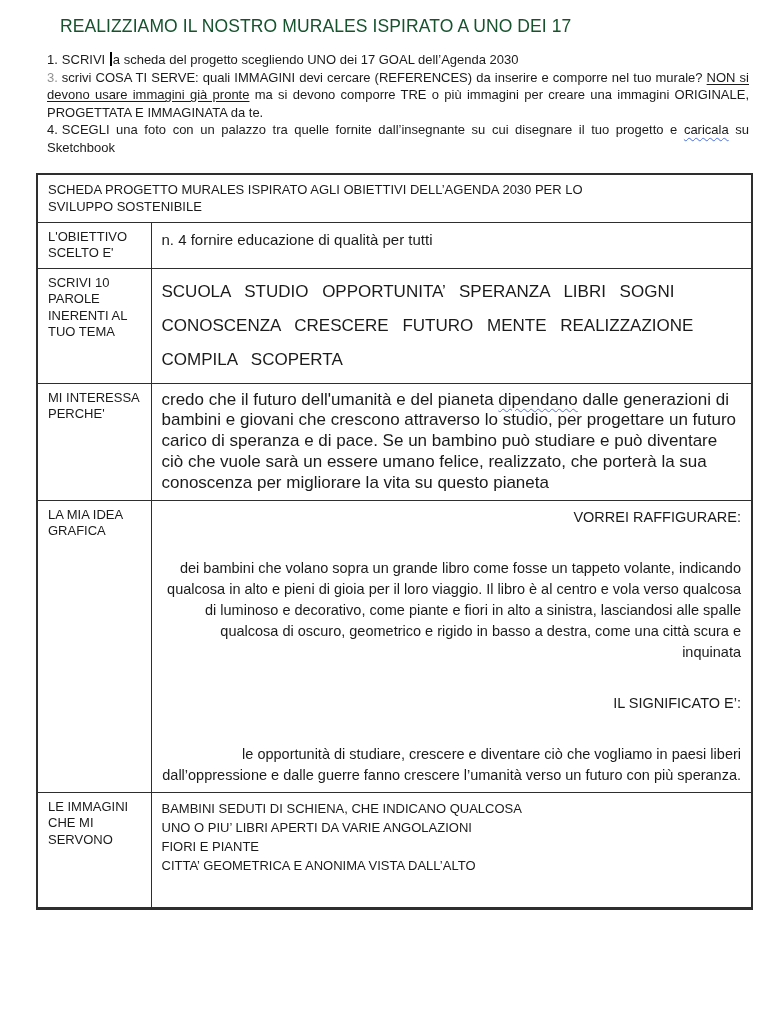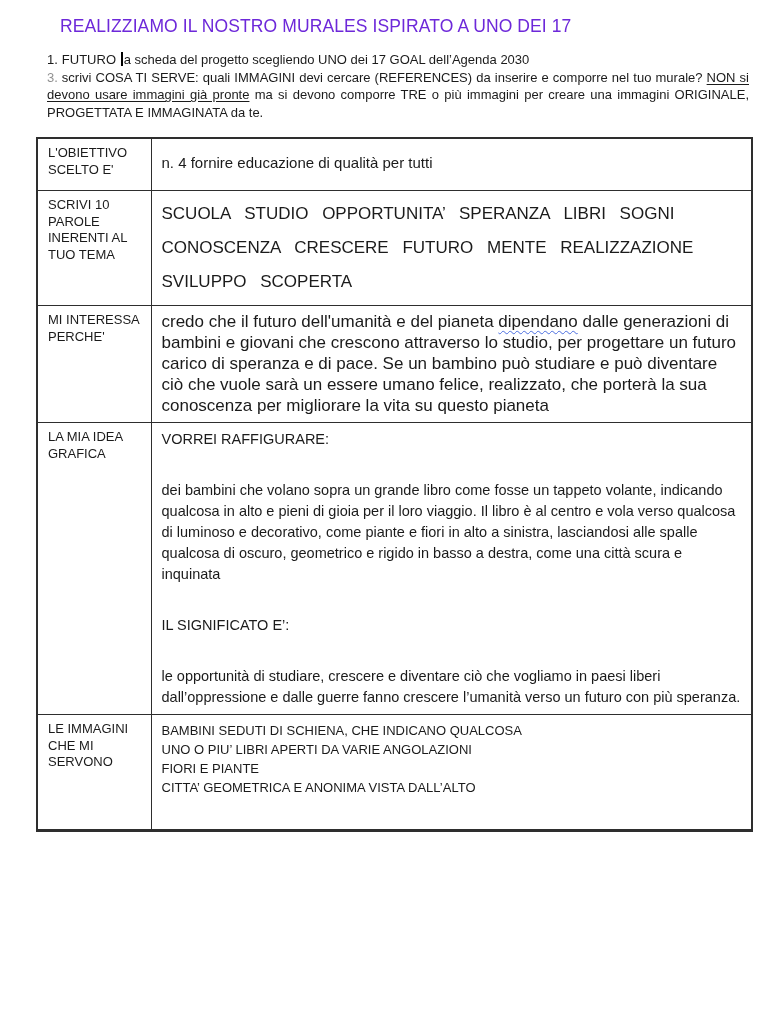--- a/index.html
+++ b/index.html
@@ -7,21 +7,21 @@
   body {
     width: 783px; height: 1024px; background: #ffffff;
     font-family: "Liberation Sans", sans-serif; color: #1b1b1b;
     overflow: hidden;
   }
   .doc-page { width: 783px; height: 1024px; background: #fff; position: relative; }
 
   .title {
     margin: 14px 40px 0 60px;
     font-size: 17.5px; line-height: 24px; font-weight: 400;
-    letter-spacing: 0.1px; color: #6d28d9;
+    letter-spacing: 0.1px; color: #14532d;
   }
 
   .instructions { margin: 13px 34px 0 36px; }
   .instr-item {
     padding-left: 11px; text-align: justify;
     font-size: 13px; line-height: 17.6px; color: #1b1b1b;
   }
   .instr-num { padding-right: 4px; }
   .num-gray { color: #919191; }
   .u-solid { text-decoration: underline; text-underline-offset: 2px; }
@@ -43,81 +43,89 @@
   table.sheet td {
     border: 1px solid #2e2e2e; vertical-align: top;
     padding: 6px 10px;
   }
   col.c-label { width: 114px; }
   td.label-cell {
     font-size: 13px; line-height: 16.5px; padding: 7px 26px 6px 8px;
   }
   td.header-cell { font-size: 13px; line-height: 17.5px; }
   .hdr-wrap { max-width: 600px; min-height: 35px; }
-  .h-obiettivo { min-height: 32px; font-size: 15px; line-height: 21px; margin-top: 7px; }
+  .h-obiettivo { min-height: 32px; font-size: 15px; line-height: 21px; }
   .parole-wrap { min-height: 100px; font-size: 17px; }
   .parole-line { line-height: 34px; word-spacing: 9px; white-space: nowrap; }
   .interessa-wrap { min-height: 104px; font-size: 17px; line-height: 20.8px; }
   .idea-wrap { min-height: 268px; font-size: 14.5px; line-height: 21px; }
-  .idea-wrap .block { margin: 0; }
+  .idea-wrap .block { margin: 0; text-align: right; }
   .idea-wrap .gap-top { margin-top: 30px; }
   .immagini-wrap { min-height: 102px; font-size: 13px; line-height: 19px; }
   .value-text { max-width: 590px; }
 </style>
 </head>
 <body>
 
 <div class="doc-page">
 
   <div class="title">
     <div>REALIZZIAMO IL NOSTRO MURALES ISPIRATO A UNO DEI 17</div>
   </div>
 
   <div class="instructions">
 
     <div class="instr-item">
-      <span class="instr-num">1.</span><span>FUTURO </span><span class="caret"></span><span>a scheda del progetto scegliendo UNO dei 17 GOAL dell’Agenda 2030</span>
+      <span class="instr-num">1.</span><span>SCRIVI </span><span class="caret"></span><span>a scheda del progetto scegliendo UNO dei 17 GOAL dell’Agenda 2030</span>
     </div>
 
 
     <div class="instr-item">
       <span class="instr-num num-gray">3.</span><span>scrivi COSA TI SERVE: quali IMMAGINI devi cercare (REFERENCES) da inserire e comporre nel tuo murale? </span><span class="u-solid">NON si devono usare immagini già pronte</span><span> ma si devono comporre TRE o più immagini per creare una immagini ORIGINALE, PROGETTATA E IMMAGINATA da te.</span>
     </div>
 
+    <div class="instr-item">
+      <span class="instr-num">4.</span><span>SCEGLI una foto con un palazzo tra quelle fornite dall’insegnante su cui disegnare il tuo progetto e </span><span class="squiggle">caricala</span><span> su Sketchbook</span>
+    </div>
 
 
 
   </div>
 
   <table class="sheet">
     <colgroup>
         <col class="c-label">
         <col>
       </colgroup>
 
     <tbody>
+        <tr>
+      <td class="header-cell" colspan="2">
+        <div class="hdr-wrap">SCHEDA PROGETTO MURALES ISPIRATO AGLI OBIETTIVI DELL’AGENDA 2030 PER LO SVILUPPO SOSTENIBILE</div>
+      </td>
+    </tr>
 
     <tr>
       <td class="label-cell">
         <span>L'OBIETTIVO SCELTO E'</span>
       </td>
       <td>
         <div class="h-obiettivo">n. 4 fornire educazione di qualità per tutti</div>
       </td>
     </tr>
 
     <tr>
       <td class="label-cell">
         <span>SCRIVI 10 PAROLE INERENTI AL TUO TEMA</span>
       </td>
       <td>
         <div class="parole-wrap">
           <div class="parole-line">SCUOLA STUDIO OPPORTUNITA’ SPERANZA LIBRI SOGNI</div>
           <div class="parole-line">CONOSCENZA CRESCERE FUTURO MENTE REALIZZAZIONE</div>
-          <div class="parole-line">SVILUPPO SCOPERTA</div>
+          <div class="parole-line">COMPILA SCOPERTA</div>
         </div>
       </td>
     </tr>
 
     <tr>
       <td class="label-cell">
         <span>MI INTERESSA PERCHE'</span>
       </td>
       <td>
         <div class="interessa-wrap value-text">

